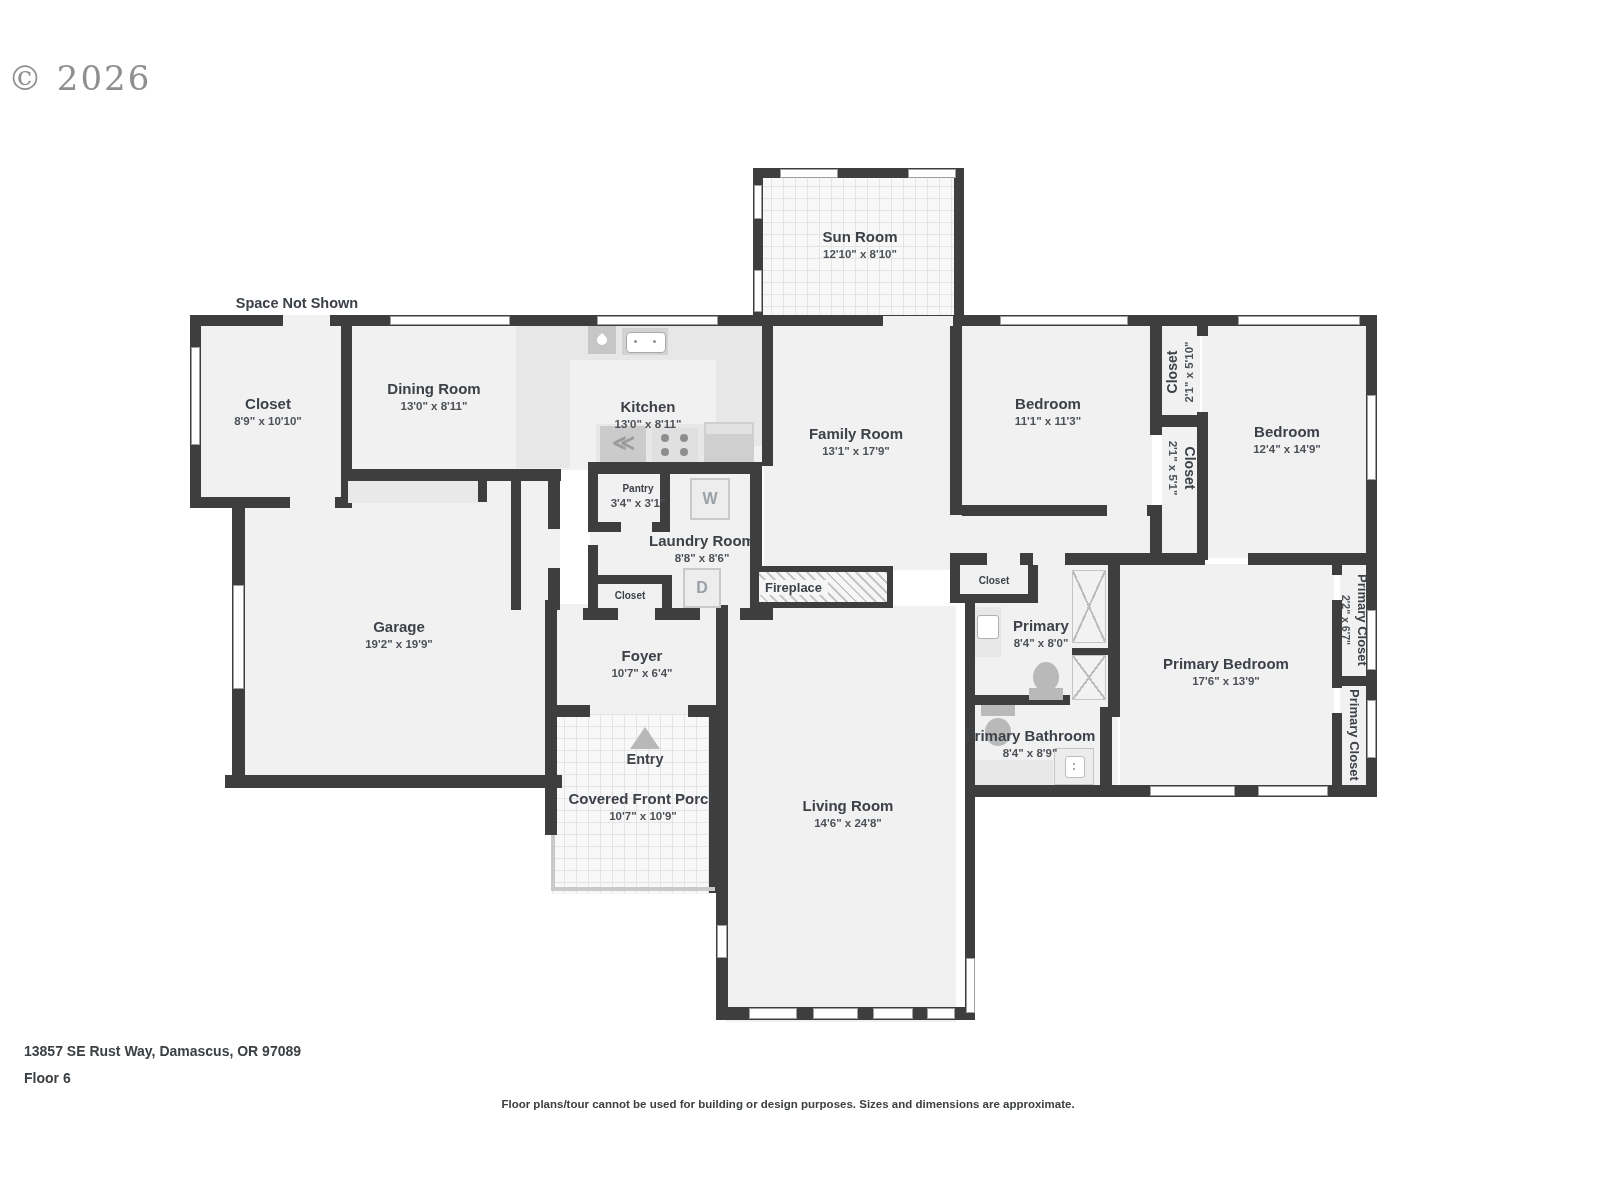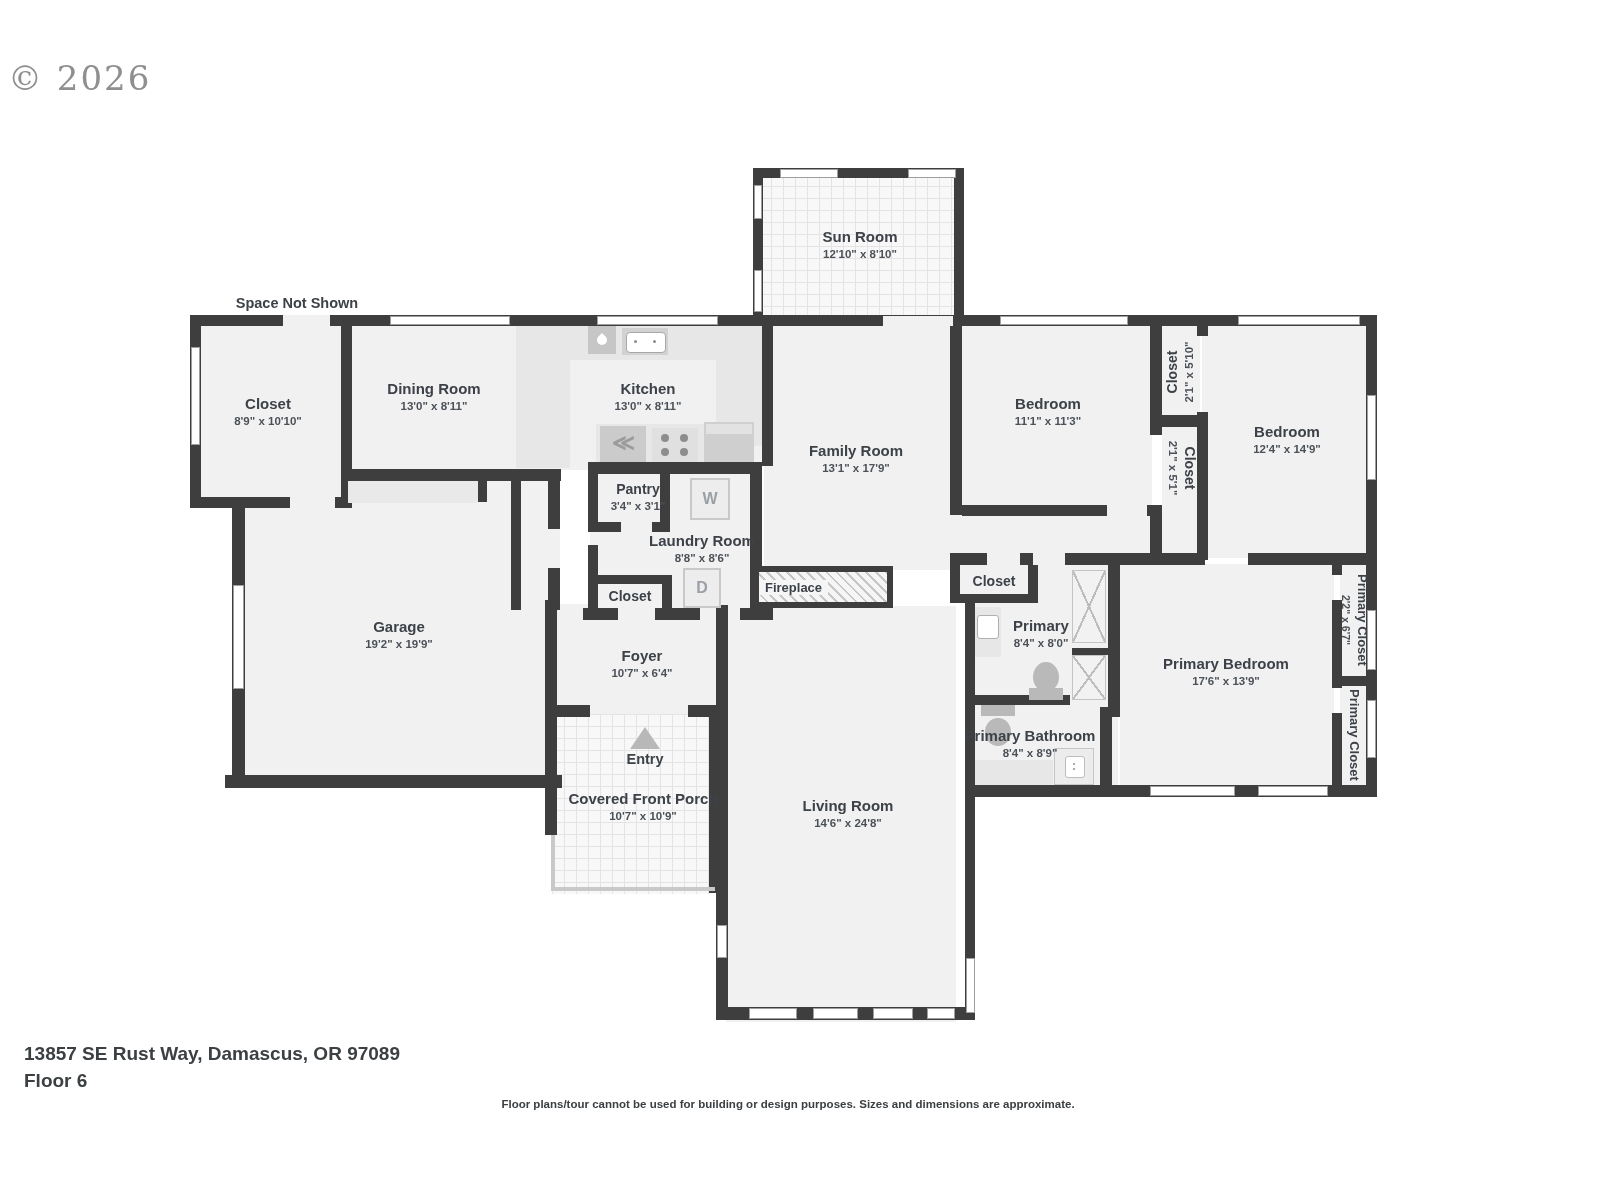--- a/index.html
+++ b/index.html
@@ -11,41 +11,41 @@
                       linear-gradient(90deg,#e4e4e4 1.5px,transparent 1.5px);
      background-size:12px 12px;}
   .w{position:absolute;background:#3e3e3e;}
   .thin{position:absolute;background:#c9c9c9;}
   .win{position:absolute;background:#fff;border:1px solid #9e9e9e;box-sizing:border-box;}
   .gap{position:absolute;background:#f1f1f2;}
   .lab{position:absolute;transform:translate(-50%,-50%);text-align:center;
        color:#3d4248;white-space:nowrap;line-height:1.2;}
   .rn{font-weight:bold;font-size:15px;}
   .rd{font-weight:bold;font-size:11.5px;color:#4b5157;margin-top:2px;}
-  .small .rn{font-size:14px;}
+  .small .rn{font-size:10px;}
   .rot{position:absolute;text-align:center;color:#3d4248;white-space:nowrap;line-height:1.2;}
   .counter{position:absolute;background:#e7e7e7;}
   .appl{position:absolute;box-sizing:border-box;}
   .xbox{position:absolute;box-sizing:border-box;border:1px solid #c4c4c4;
     background:
      linear-gradient(to top right,transparent calc(50% - 1px),#bdbdbd calc(50% - 1px) calc(50% + 1px),transparent calc(50% + 1px)),
      linear-gradient(to bottom right,transparent calc(50% - 1px),#bdbdbd calc(50% - 1px) calc(50% + 1px),transparent calc(50% + 1px)),
      #f2f2f2;}
   .fireplace{position:absolute;border:6px solid #3e3e3e;box-sizing:border-box;
      background:repeating-linear-gradient(45deg,#f5f5f5 0 5px,#c6c6c6 5px 7px);
      display:flex;align-items:center;}
   .fireplace span{background:#f5f5f5;padding:0 6px;font-weight:bold;font-size:13px;color:#3d4248;}
   .wd{position:absolute;background:#ededed;border:2px solid #c9c9c9;display:flex;align-items:center;
       justify-content:center;font-weight:bold;color:#9aa0a6;font-size:16px;box-sizing:border-box;}
   .tri{position:absolute;width:0;height:0;border-left:15px solid transparent;
        border-right:15px solid transparent;border-bottom:22px solid #b8b8b8;}
   .dot{position:absolute;border-radius:50%;background:#8d8d8d;}
   .copyright{position:absolute;left:8px;top:58px;font-family:"DejaVu Serif",serif;
        font-size:34px;color:#8f8f8f;letter-spacing:2px;}
-  .footer-line{position:absolute;font-weight:bold;color:#3c4043;font-size:19px;}
+  .footer-line{position:absolute;font-weight:bold;color:#3c4043;font-size:14px;}
   .disclaimer{position:absolute;font-weight:bold;color:#3c4043;font-size:11.5px;transform:translateX(-50%);}
   .glyph{position:absolute;color:#9b9b9b;font-weight:bold;}
 </style>
 </head>
 <body>
 
 <div id="page">
 
   <div class="copyright">© 2026</div>
 
@@ -219,25 +219,25 @@
     <div class="rd">12'10" x 8'10"</div>
   </div>
   <div class="lab" style="left:268px;top:412px">
     <div class="rn">Closet</div>
     <div class="rd">8'9" x 10'10"</div>
   </div>
   <div class="lab" style="left:434px;top:397px">
     <div class="rn">Dining Room</div>
     <div class="rd">13'0" x 8'11"</div>
   </div>
-  <div class="lab" style="left:648px;top:397px">
+  <div class="lab" style="left:648px;top:415px">
     <div class="rn">Kitchen</div>
     <div class="rd">13'0" x 8'11"</div>
   </div>
-  <div class="lab" style="left:856px;top:459px">
+  <div class="lab" style="left:856px;top:442px">
     <div class="rn">Family Room</div>
     <div class="rd">13'1" x 17'9"</div>
   </div>
   <div class="lab" style="left:1048px;top:412px">
     <div class="rn">Bedroom</div>
     <div class="rd">11'1" x 11'3"</div>
   </div>
   <div class="lab" style="left:1287px;top:440px">
     <div class="rn">Bedroom</div>
     <div class="rd">12'4" x 14'9"</div>

